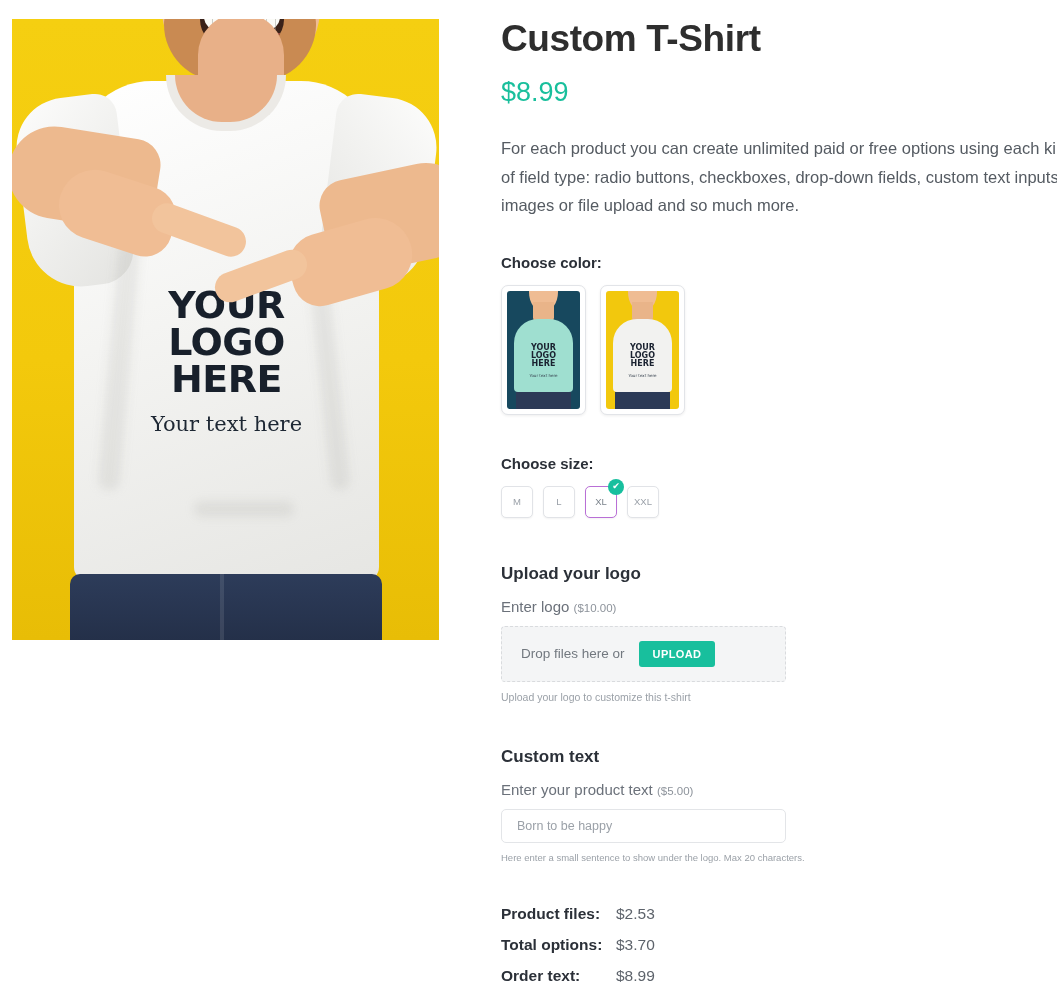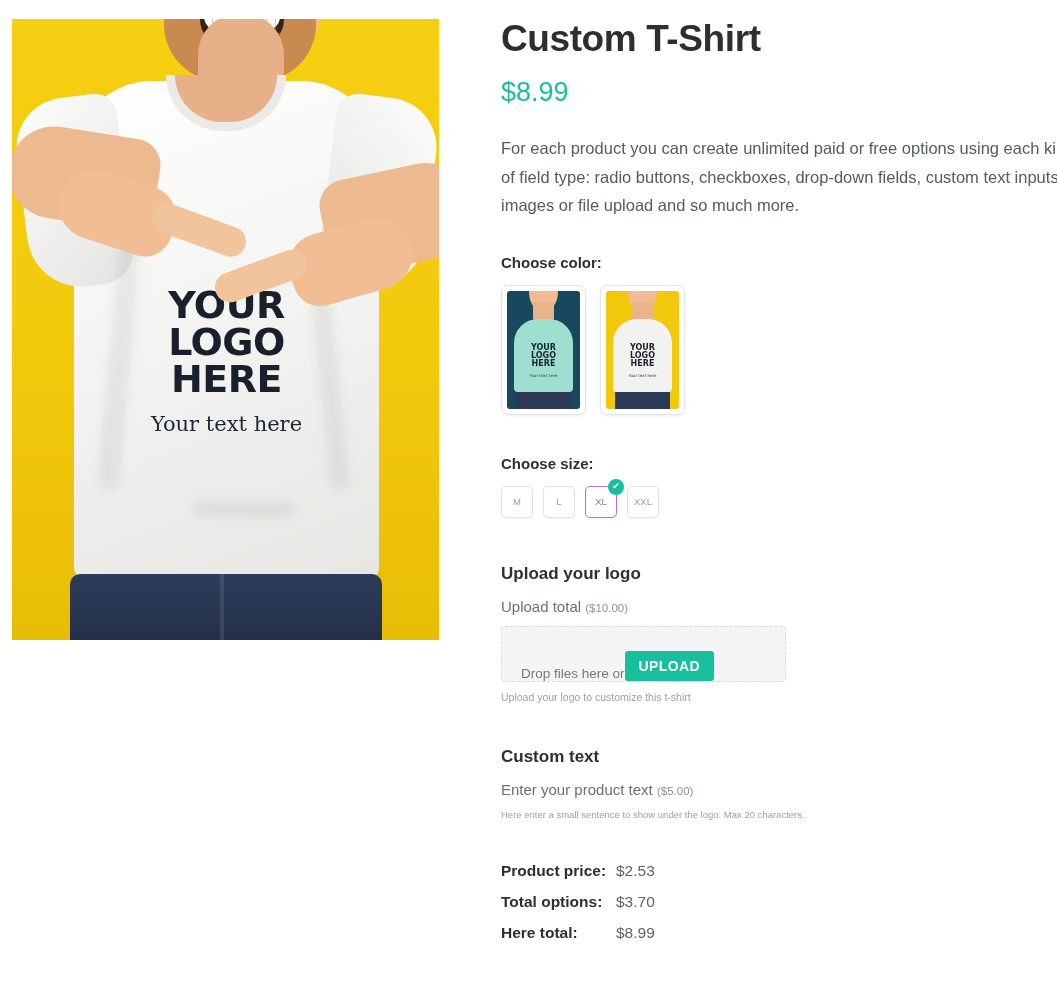--- a/index.html
+++ b/index.html
@@ -108,26 +108,26 @@
     position:absolute; right:-8px; top:-8px; width:16px; height:16px; border-radius:50%;
     background:#17bf9e; display:flex; align-items:center; justify-content:center;
     color:#fff; font-size:9px; line-height:1;
   }
 
   .opt-label { font-size:15px; color:#6b717a; margin:0 0 11px; }
   .opt-label .price-tag { font-size:11.5px; color:#8d939b; }
 
   .dropzone {
     width:285px; height:56px; background:#f4f5f6; border:1px dashed #d9dbde; border-radius:4px;
-    display:flex; align-items:flex-end; padding-left:19px; margin-bottom:9px;
+    display:flex; align-items:center; padding-left:19px; gap:14px; margin-bottom:9px;
   }
   .dz-text { font-size:13.5px; color:#72787f; }
   .upload-btn {
     background:#18bf9d; color:#fff; border:none; border-radius:3px;
-    padding:7px 14px; font-size:14px; font-weight:700; letter-spacing:.4px; cursor:pointer;
+    padding:7px 14px; font-size:11px; font-weight:700; letter-spacing:.4px; cursor:pointer;
     font-family:"Liberation Sans", sans-serif;
   }
   .hint { font-size:10.5px; color:#9ba1a8; margin:0 0 44px; }
 
   .text-input {
     width:285px; height:34px; border:1px solid #e3e5e8; border-radius:5px;
     padding:0 15px; font-size:12.5px; color:#33383e; background:#fff;
     font-family:"Liberation Sans", sans-serif; outline:none;
   }
   .text-input::placeholder { color:#9ba1a8; }
@@ -227,49 +227,50 @@
       <div class="size-box selected">
         <span>XL</span>
         <span class="check-badge">✔</span>
       </div>
       <div class="size-box">XXL</div>
     </div>
 
     
     <div class="section-head">Upload your logo</div>
     <div class="opt-label">
-      <span>Upload total</span>
+      <span>Enter logo</span>
       <span class="price-tag">($10.00)</span>
     </div>
     <div class="dropzone">
       <span class="dz-text">Drop files here or</span>
       <button class="upload-btn">UPLOAD</button>
     </div>
     <div class="hint">Upload your logo to customize this t-shirt</div>
 
     
     <div class="section-head">Custom text</div>
     <div class="opt-label">
       <span>Enter your product text</span>
       <span class="price-tag">($5.00)</span>
     </div>
+    <input class="text-input" type="text" placeholder="Born to be happy" value="" style="">
     <div class="hint2">Here enter a small sentence to show under the logo. Max 20 characters.</div>
 
     
     <div class="totals">
       <div class="total-row">
-        <span class="lbl">Product price:</span>
+        <span class="lbl">Product files:</span>
         <span class="val">$2.53</span>
       </div>
       <div class="total-row">
         <span class="lbl">Total options:</span>
         <span class="val">$3.70</span>
       </div>
       <div class="total-row">
-        <span class="lbl">Here total:</span>
+        <span class="lbl">Order text:</span>
         <span class="val">$8.99</span>
       </div>
     </div>
 
     
     
 
   </div>
 </div>
 

